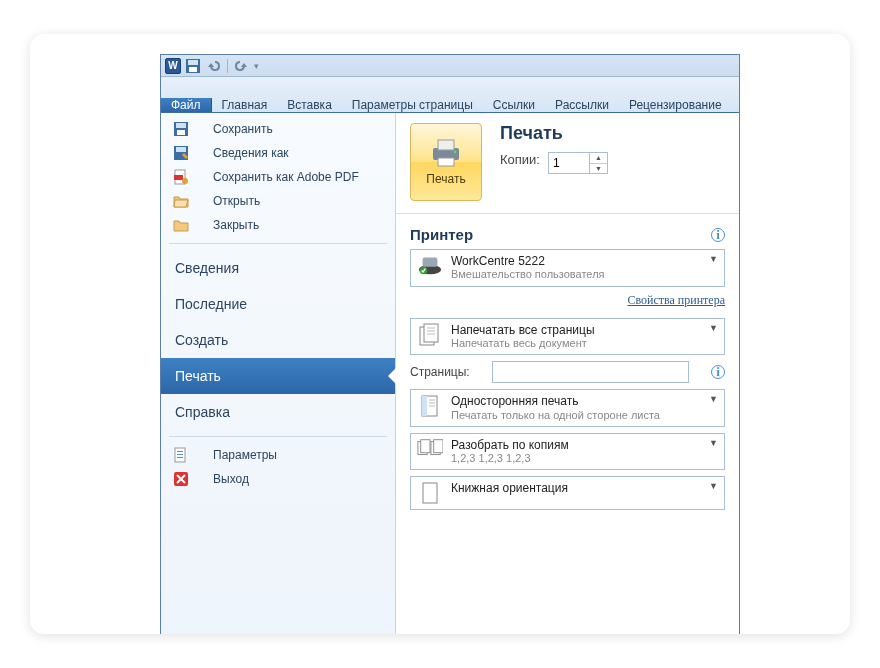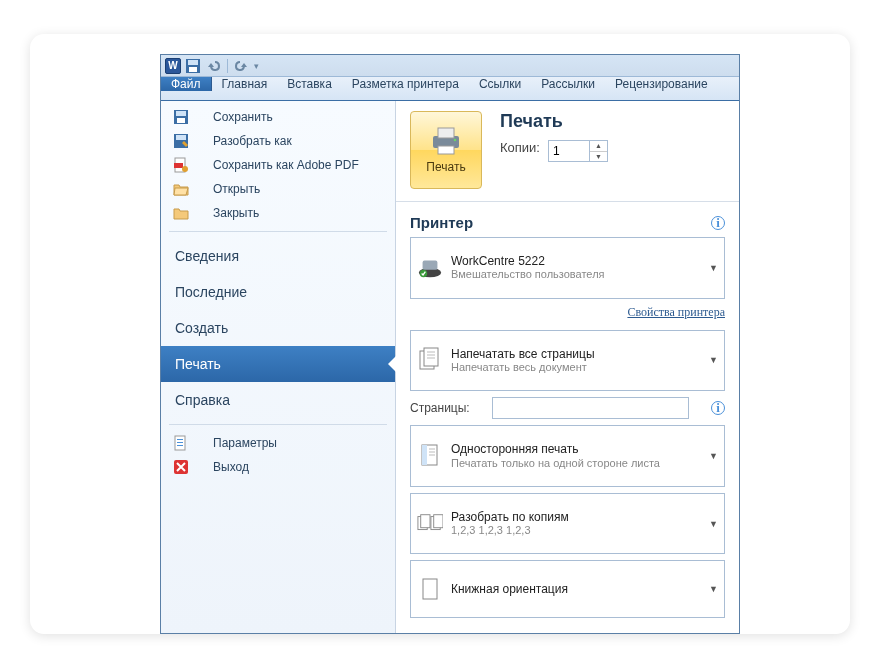--- a/index.html
+++ b/index.html
@@ -47,25 +47,25 @@
     font-weight: bold;
     font-size: 10px;
     display: flex; align-items: center; justify-content: center;
     border: 1px solid #1a3f73;
     border-radius: 2px;
   }
   .qat svg { display:block; }
   .qat-sep { width:1px; height:14px; background:#9db9d7; margin:0 2px; }
   
   .ribbon {
-    height: 24px;
+    height: 36px;
     background: linear-gradient(#e8f0fa,#d6e5f5);
     border-bottom: 1px solid #3b6ea5;
     display: flex;
-    align-items: flex-start;
+    align-items: flex-end;
     font-size: 12px;
   }
   .ribbon-tab {
     padding: 0 10px;
     display: flex; align-items: center;
     color: #2b4560;
     cursor: default;
     white-space: nowrap;
   }
   .ribbon-tab.active {
@@ -143,22 +143,22 @@
   }
   .spinner .arrows { width:18px; border-left:1px solid #a9bdd4; display:flex; flex-direction:column; }
   .spinner .arrows div { flex:1; display:flex; align-items:center; justify-content:center; font-size:7px; color:#555; border-bottom:1px solid #ccc;}
   .spinner .arrows div:last-child{border-bottom:0;}
   .divider { height:1px; background:#d6dee8; margin:12px -14px; }
   .section-title { font-size:15px; font-weight:600; color:#1f3a56; margin:4px 0 6px; display:flex; justify-content:space-between; align-items:center; }
   .info-icon { color:#4a90d9; font-size:13px; font-weight:bold; border:1px solid #4a90d9; border-radius:50%; width:14px; height:14px; display:inline-flex; align-items:center; justify-content:center; font-family: serif; }
   .combo {
     border:1px solid #a9bdd4;
     background:#fff;
-    display:flex; align-items:center;
-    padding:16px 6px;
+    display:flex; 
+    padding:4px 6px;
     gap:8px;
     position:relative;
     margin-bottom:6px;
   }
   .combo .caret { margin-left:auto; font-size:9px; color:#555; }
   .combo .ico { width:26px; display:flex; justify-content:center; }
   .combo-texts { display:flex; flex-direction:column; line-height:1.2; }
   .combo-texts .t1 { font-size:12px; color:#222; }
   .combo-texts .t2 { font-size:11px; color:#888; }
   .link-right { text-align:right; font-size:12px; margin:4px 0 10px; }
@@ -194,21 +194,21 @@
             <path d="M6 3a5 5 0 1 0 4.9 6H13l-3-4-3 4h1.9A3 3 0 1 1 6 5z" fill="#6b87a3"></path>
           </svg>
     </span>
     <span style="color:#6b87a3;font-size:9px;">▾</span>
   </div>
 
   <div class="ribbon">
     <div class="ribbon-tab active">Файл</div>
     <div class="ribbon-tab">Главная</div>
     <div class="ribbon-tab">Вставка</div>
-    <div class="ribbon-tab">Разметка принтера</div>
+    <div class="ribbon-tab">Параметры страницы</div>
     <div class="ribbon-tab">Ссылки</div>
     <div class="ribbon-tab">Рассылки</div>
     <div class="ribbon-tab">Рецензирование</div>
   </div>
 
   <div class="backstage">
 
     <div class="sidebar">
       <div class="side-icon-item">
         <svg class="ficon" viewBox="0 0 16 16">
@@ -217,21 +217,21 @@
               <rect x="4" y="9" width="8" height="5" fill="#fff"></rect>
             </svg>
         <span>Сохранить</span>
       </div>
       <div class="side-icon-item">
         <svg class="ficon" viewBox="0 0 16 16">
               <rect x="1" y="1" width="14" height="14" fill="#3b6ea5"></rect>
               <rect x="3" y="2" width="10" height="5" fill="#cfe3f7"></rect>
               <path d="M11 8l4 4-2 2-4-4z" fill="#e0a030"></path>
             </svg>
-        <span>Разобрать как</span>
+        <span>Сведения как</span>
       </div>
       <div class="side-icon-item">
         <svg class="ficon" viewBox="0 0 16 16">
               <rect x="2" y="1" width="10" height="14" fill="#fff" stroke="#999"></rect>
               <rect x="1" y="6" width="9" height="5" fill="#d33"></rect>
               <circle cx="12" cy="12" r="3" fill="#e0a030"></circle>
             </svg>
         <span>Сохранить как Adobe PDF</span>
       </div>
       <div class="side-icon-item">

